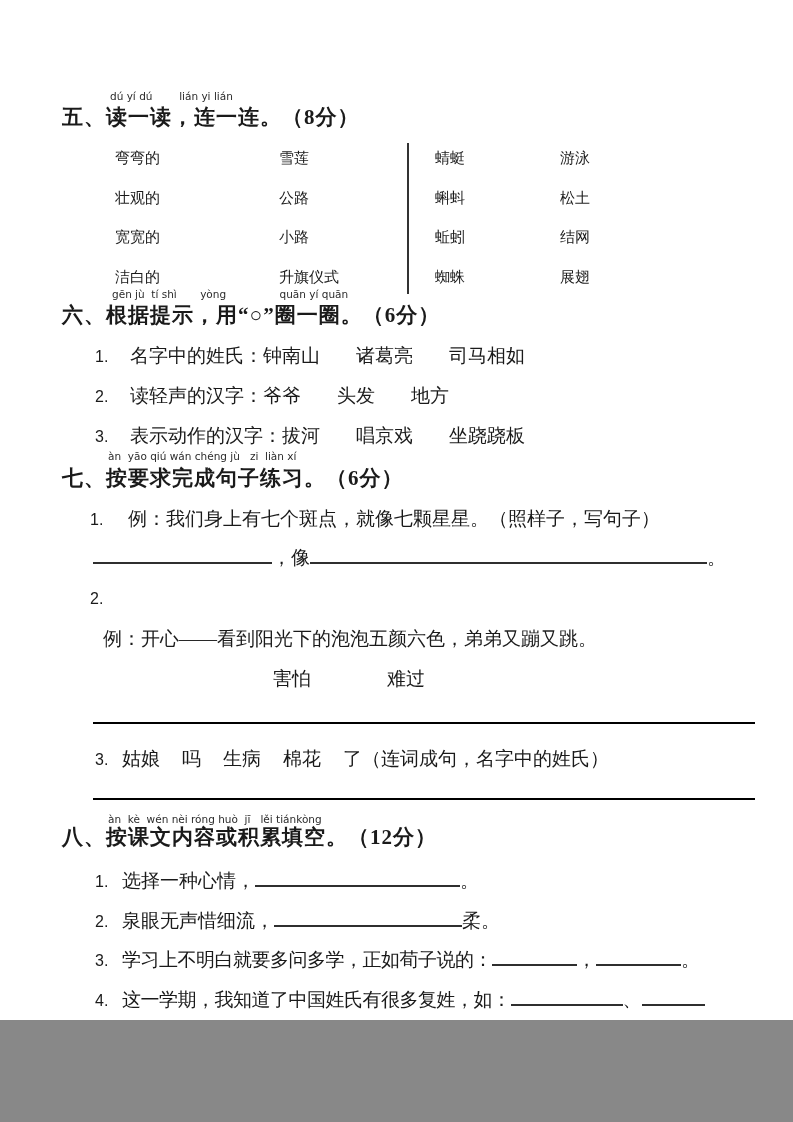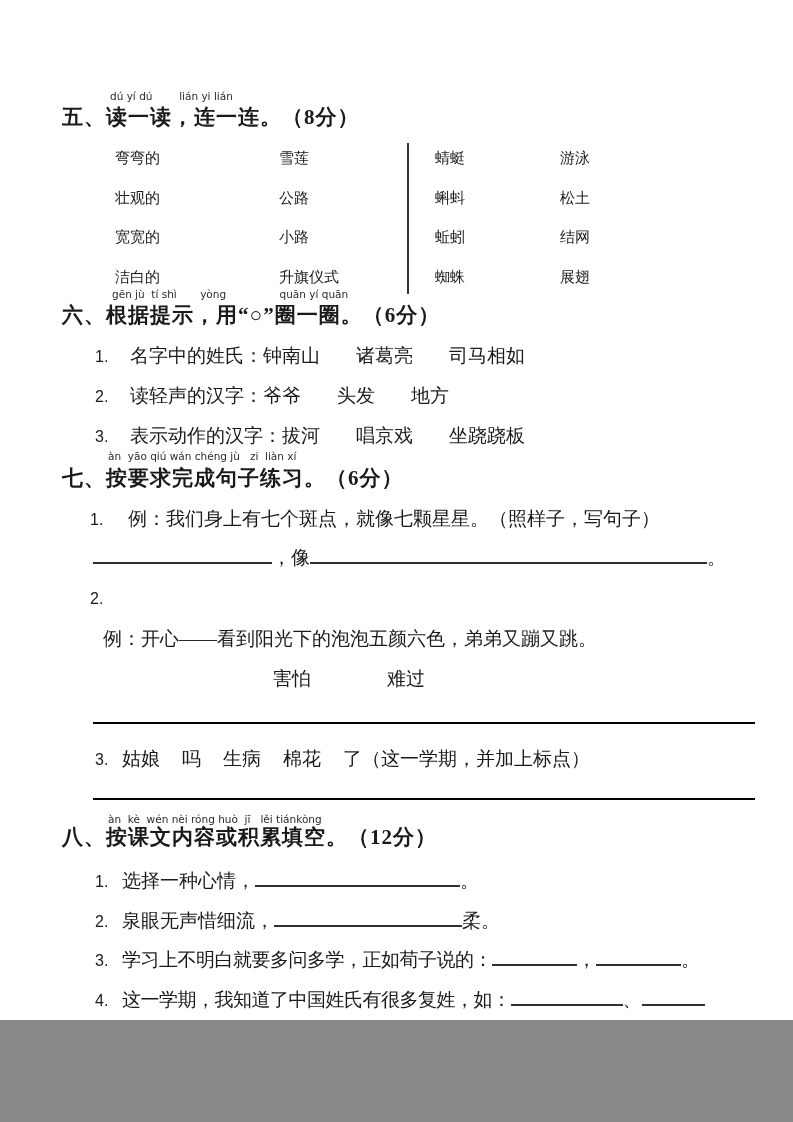--- a/index.html
+++ b/index.html
@@ -119,21 +119,21 @@
   <div class="hrline" style="top:722px;"></div>
 
   <div class="abs cn row" style="left:95px;top:746px;">
     <span class="num" style="width:27px;">3.</span>
     <span class="words">
       <span>姑娘</span>
       <span>吗</span>
       <span>生病</span>
       <span>棉花</span>
       <span>
-        <span>了</span><span>（这一学期，并加上标点）</span>
+        <span>了</span><span>（连词成句，名字中的姓氏）</span>
       </span>
     </span>
   </div>
 
   <div class="hrline" style="top:798px;"></div>
 
   <div class="abs pinyin" style="left:108px;top:813px;">àn  kè  wén nèi róng huò  jī   lěi tiánkòng</div>
   <div class="abs title" style="left:62px;top:824px;text-align:center;">八、按课文内容或积累填空。（12分）</div>
 
   <div class="abs cn row" style="left:95px;top:868px;">

